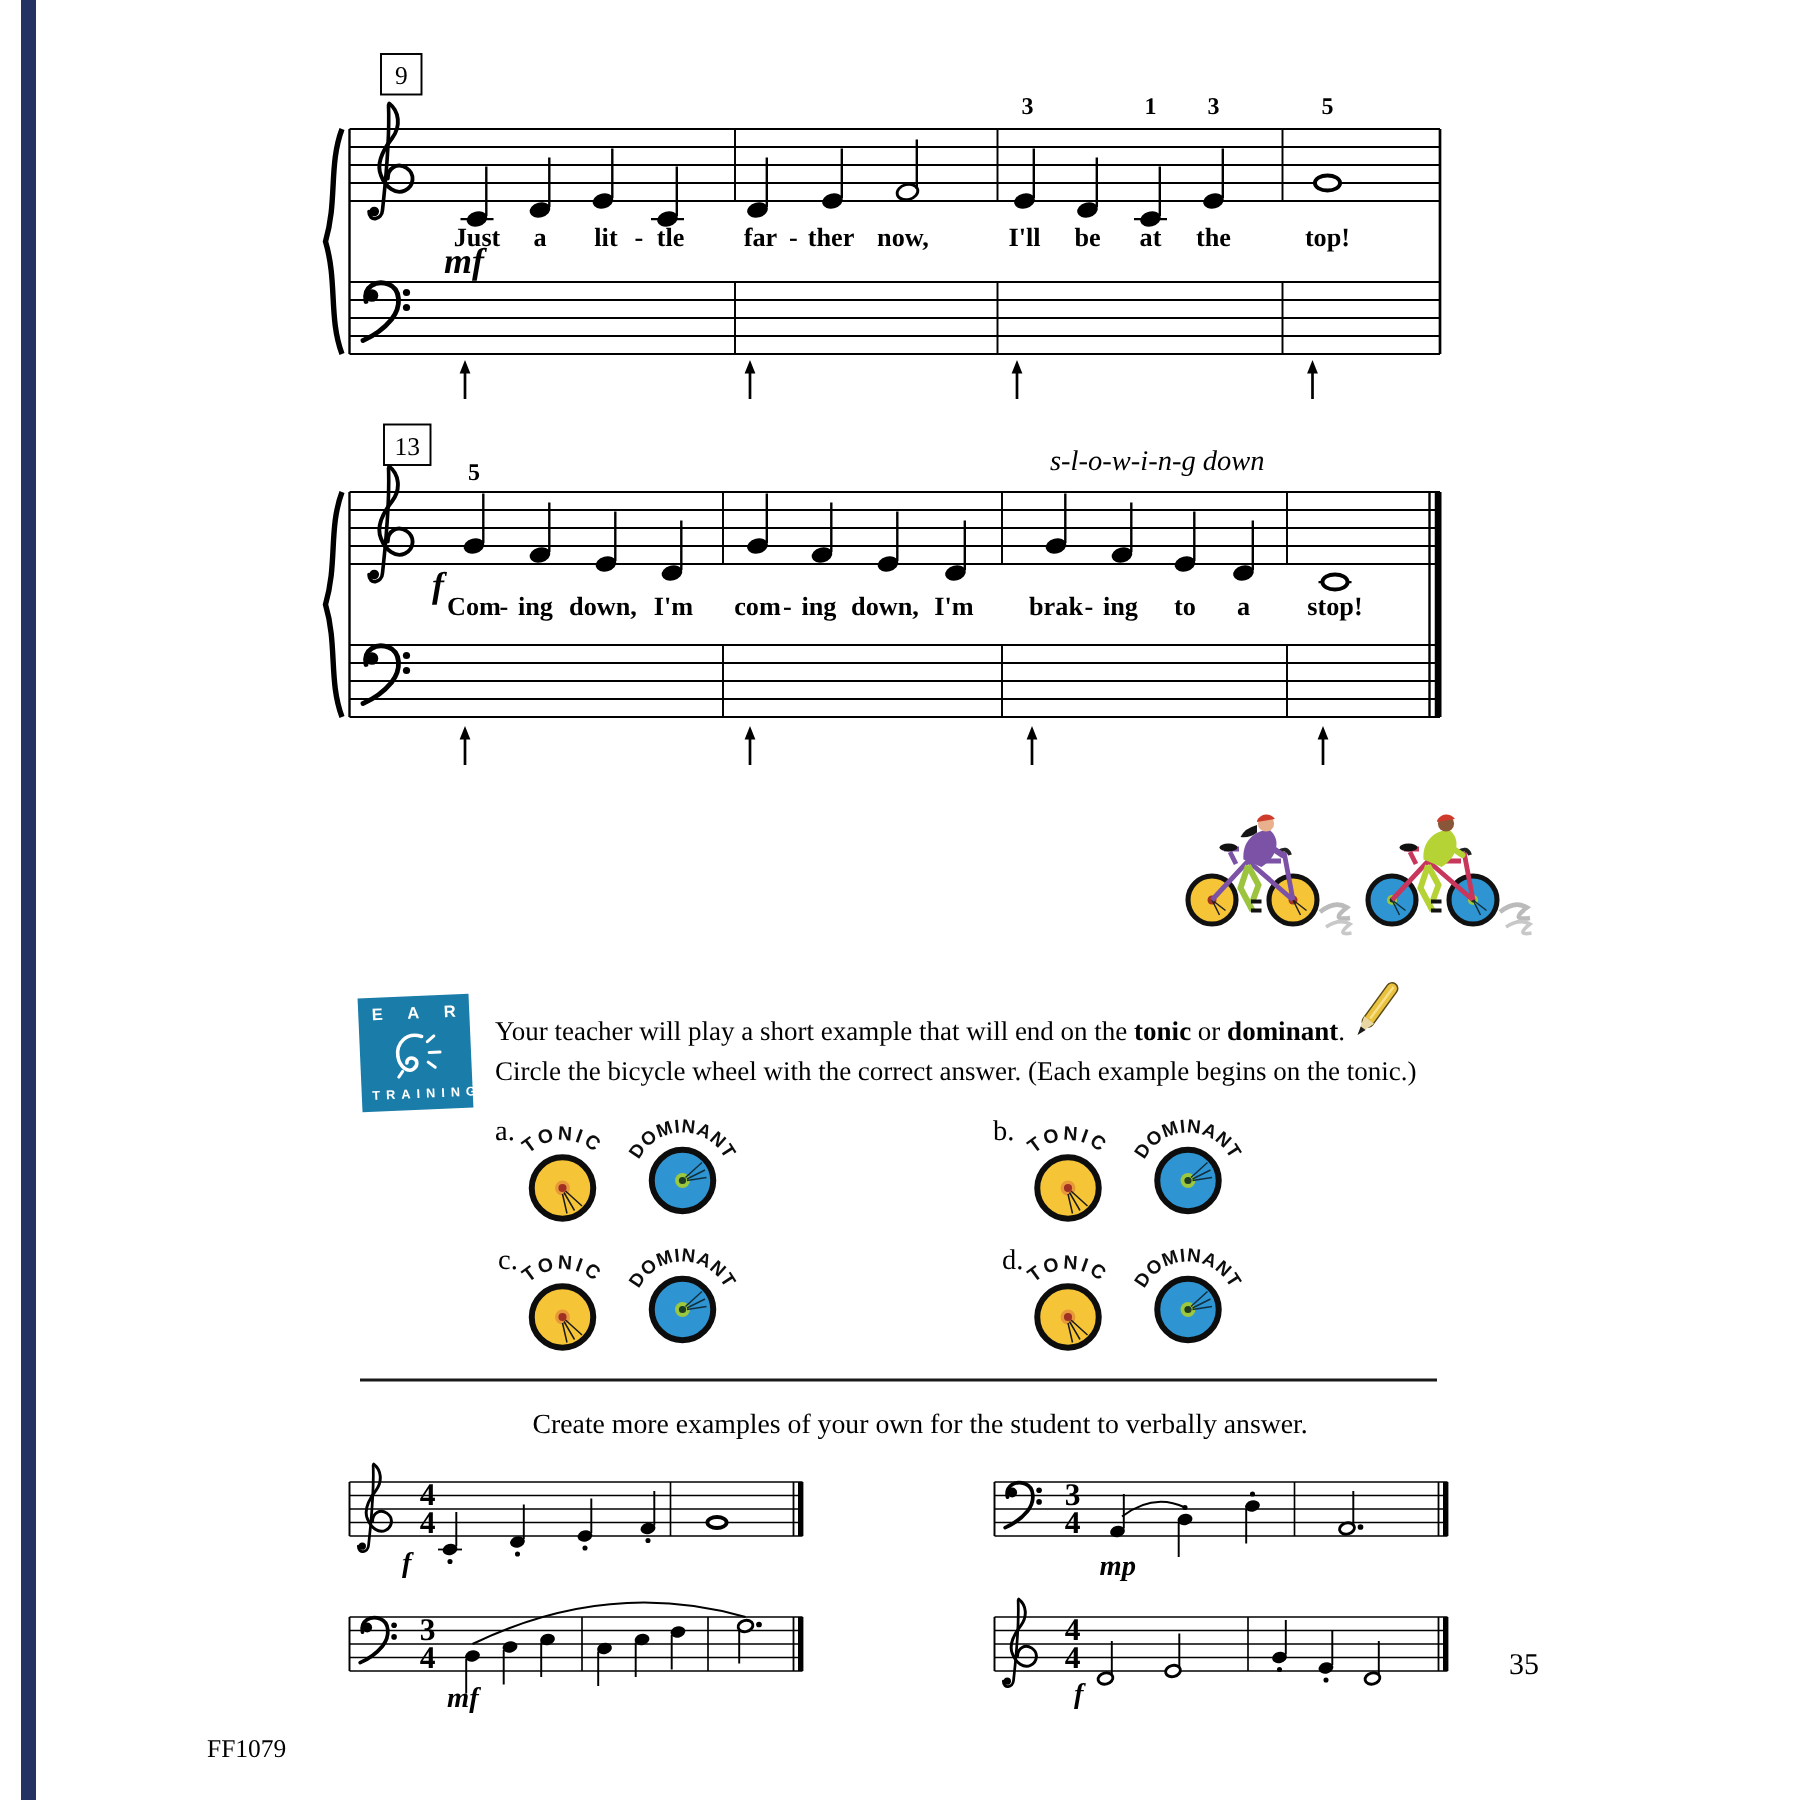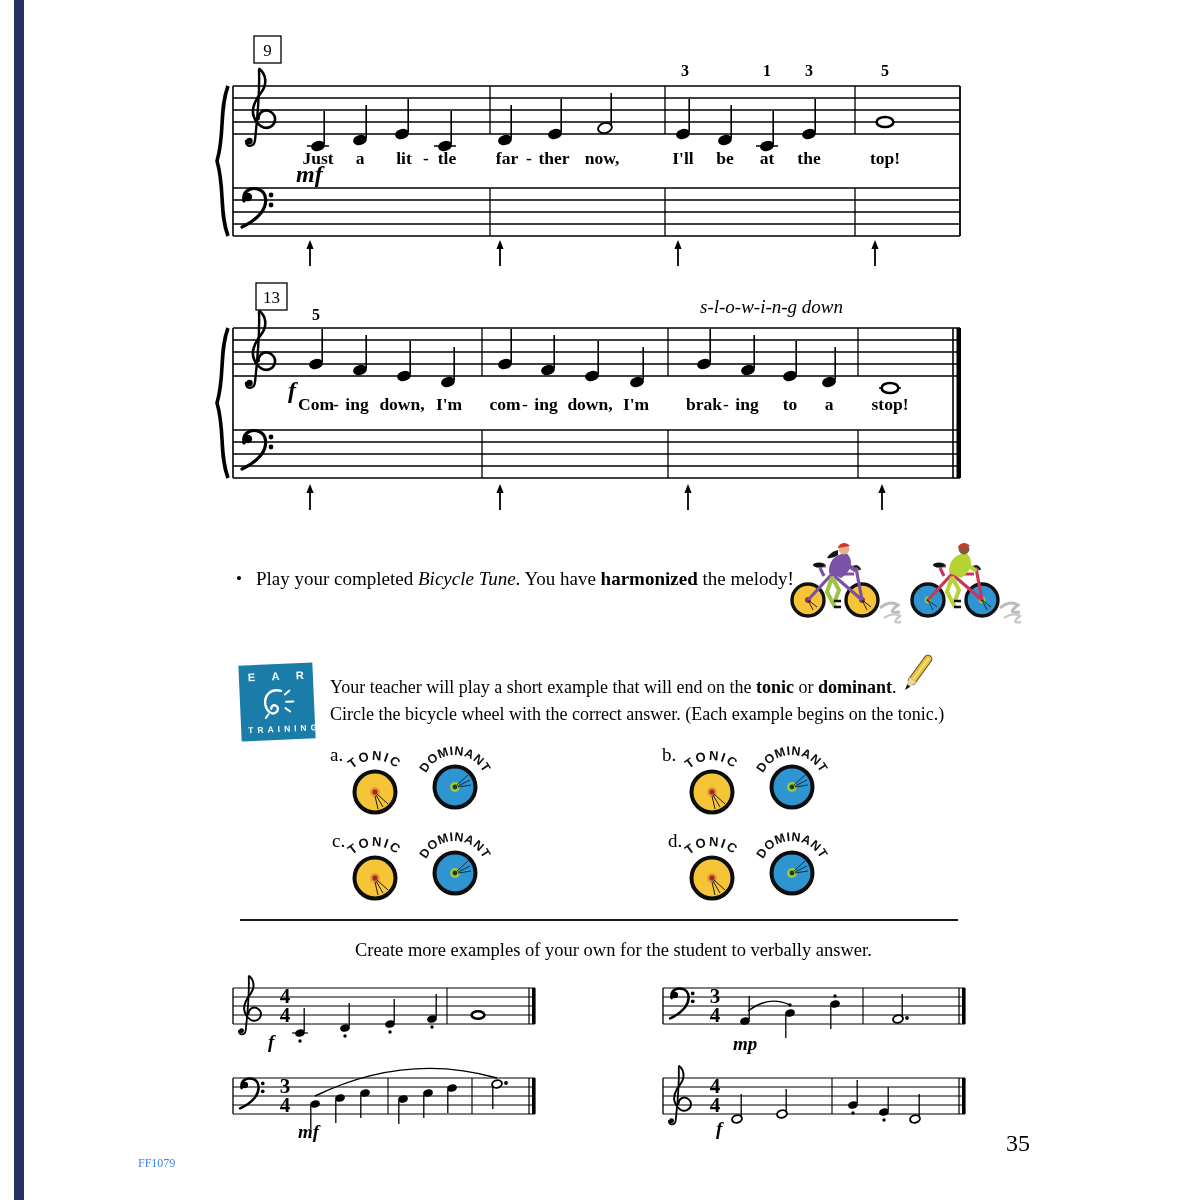--- a/index.html
+++ b/index.html
@@ -14,22 +14,22 @@
   .teacher-lines{left:330px;top:674px;width:650px;font-size:18px;line-height:26.5px;}
   .badge{left:240px;top:664px;width:74px;height:76px;transform:rotate(-2.5deg);
          color:#fff;font-family:"Liberation Sans",sans-serif;padding:5px 6px;box-sizing:border-box;}
   .badge-top{display:flex;justify-content:space-between;font-size:11px;font-weight:bold;padding:1px 3px;}
   .badge-bottom{display:flex;justify-content:space-between;font-size:8.5px;font-weight:bold;padding:0 1px;margin-top:1px;}
   .badge-ear{display:flex;justify-content:center;align-items:center;height:40px;}
   .letter{font-size:19px;}
   .rule{left:240px;top:919px;width:718px;height:1.6px;background:#1a1a1a;}
   .teacher-use{left:240px;top:928px;font-size:18.5px;line-height:21.5px;}
   .teacher-use .l2{margin-left:115px;margin-top:12px;}
-  .footer-l{left:138px;top:1156px;font-size:12px;color:#3b82f6;}
-  .footer-r{left:1006px;top:1130px;font-size:24px;text-align:center;}
+  .footer-l{left:138px;top:1156px;font-size:17px;color:#000000;}
+  .footer-r{left:1006px;top:1099px;font-size:20px;text-align:center;}
   svg text{font-family:"Liberation Serif",serif;}
   .wheel-svg text{font-family:"Liberation Sans",sans-serif;}
 </style>
 </head>
 <body>
 
 <div class="page">
 
   <div class="abs stripe" style="background: rgb(35, 50, 99);"></div>
 
@@ -270,23 +270,20 @@
           <line x1="688" y1="510" x2="688" y2="491" stroke="#000" stroke-width="1.8"></line>
           <polygon points="684.4,493 691.6,493 688,484" fill="#000"></polygon>
         </g>
         <g>
           <line x1="882" y1="510" x2="882" y2="491" stroke="#000" stroke-width="1.8"></line>
           <polygon points="878.4,493 885.6,493 882,484" fill="#000"></polygon>
         </g>
       </g>
     </svg>
 
-  <div class="abs bullet-line rich">
-    <span class="bullet-dot">•</span><span><span>Play your completed </span><i>Bicycle Tune</i><span>. You have </span><b>harmonized</b><span> the melody!</span></span>
-  </div>
 
   <svg class="abs" style="left:780px;top:528px" width="122" height="100" viewBox="0 0 122 100">
     <path d="M100,80 q10,-8 18,-3 q-12,9 2,7" fill="none" stroke="#BBBBBB" stroke-width="3"></path>
     <path d="M104,90 q9,-6 16,-2 q-10,8 1,6" fill="none" stroke="#C8C8C8" stroke-width="2.4"></path>
     <circle cx="28" cy="72" r="16" fill="var(--wheel-yellow)" stroke="#111" stroke-width="3.4"></circle>
     <circle cx="82" cy="72" r="16" fill="var(--wheel-yellow)" stroke="#111" stroke-width="3.4"></circle>
     <circle cx="28" cy="72" r="3" fill="var(--hub-red)"></circle>
       <circle cx="82" cy="72" r="3" fill="var(--hub-red)"></circle>
     <path d="M28,72 l9,7 M28,72 l5,10 M82,72 l9,7 M82,72 l5,10" stroke="#222" stroke-width="1"></path>
     <path d="M28,72 L52,46 L82,72 M52,46 L74,46 M82,72 L76,40 M44,48 L40,40 M36,38 h10" fill="none" stroke="var(--bike-purple)" stroke-width="3.2"></path>

